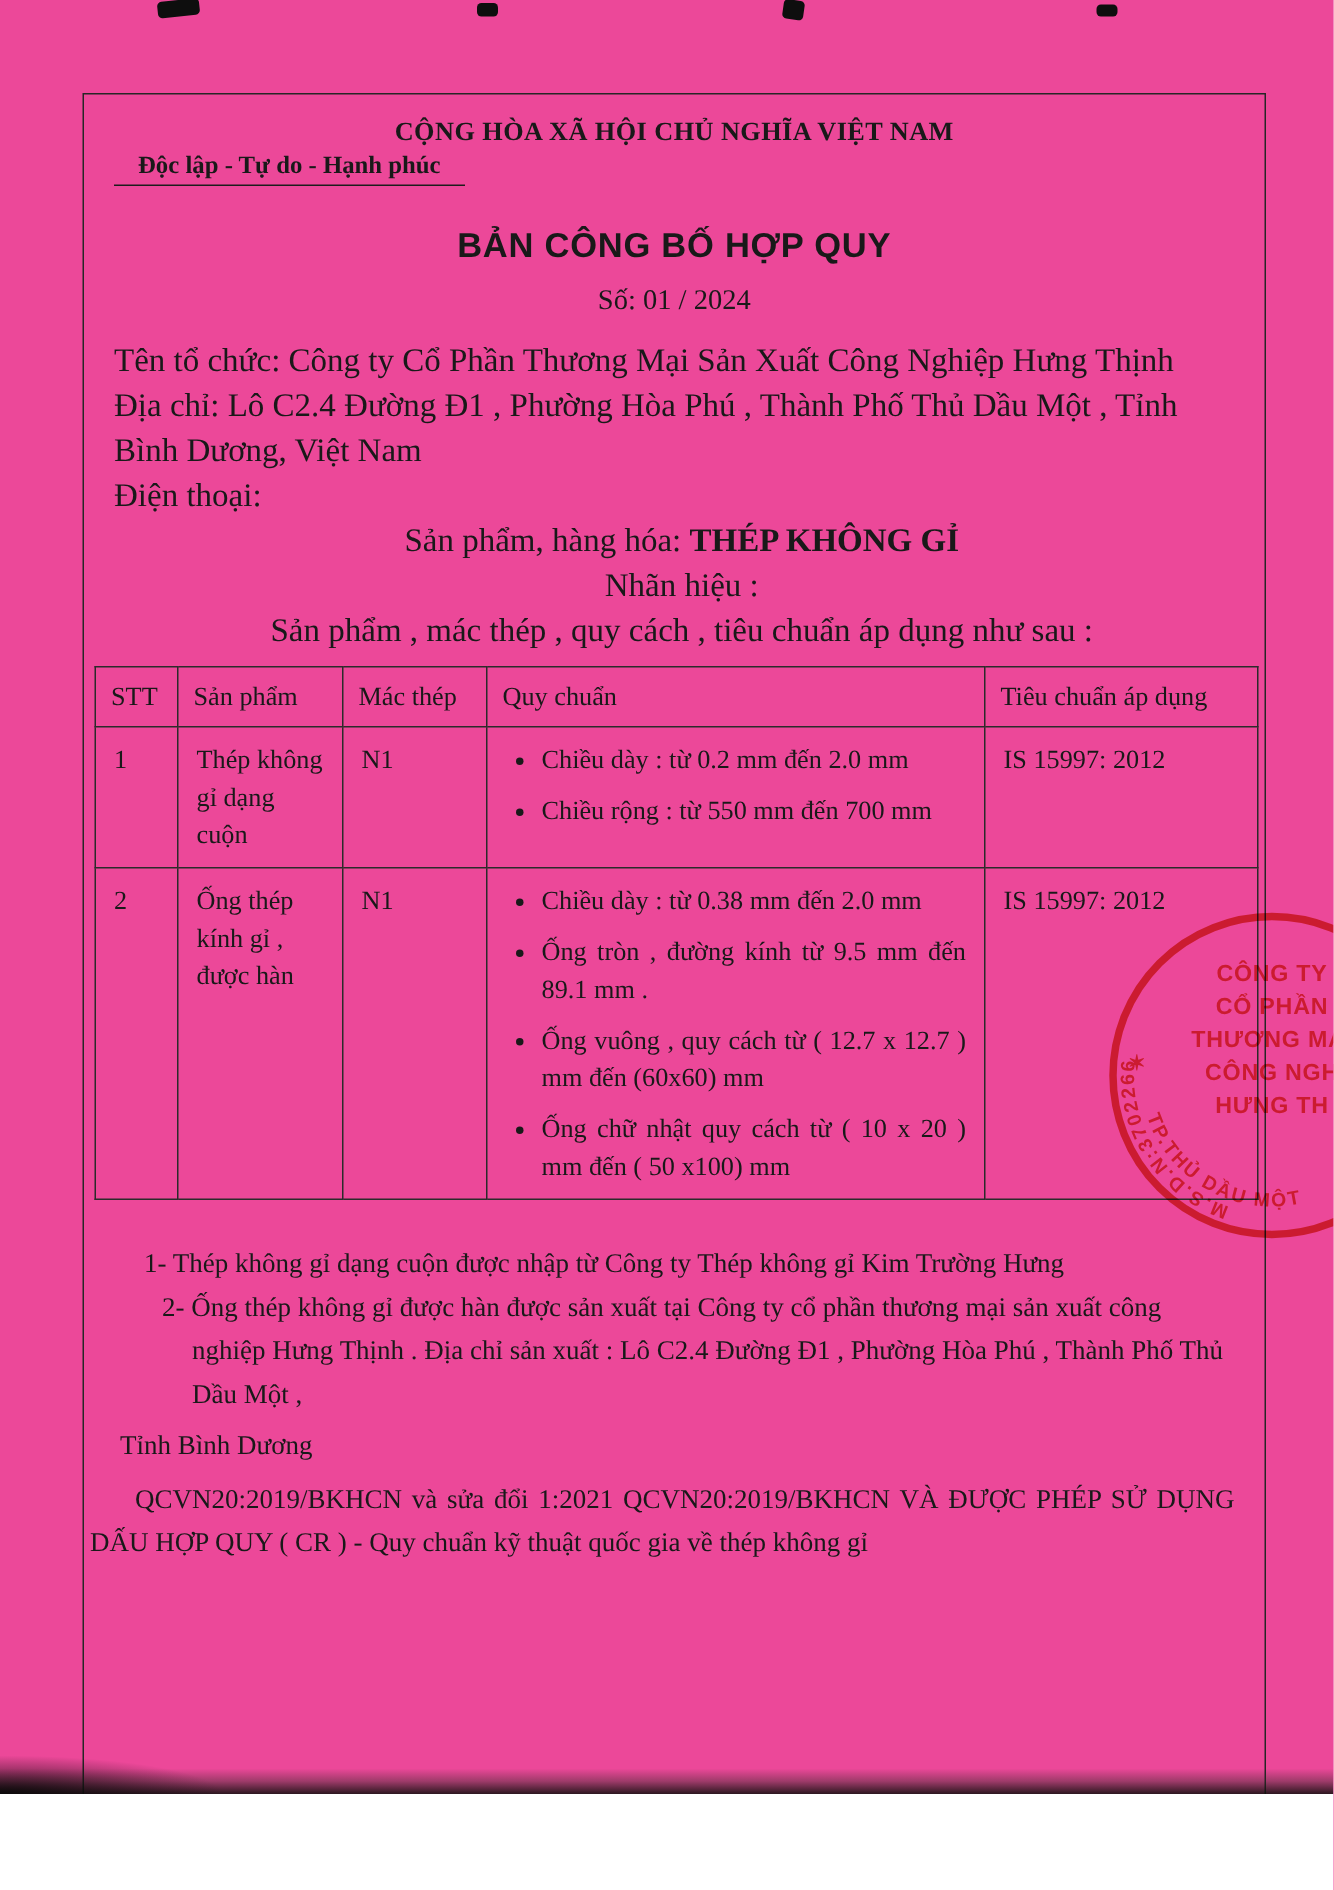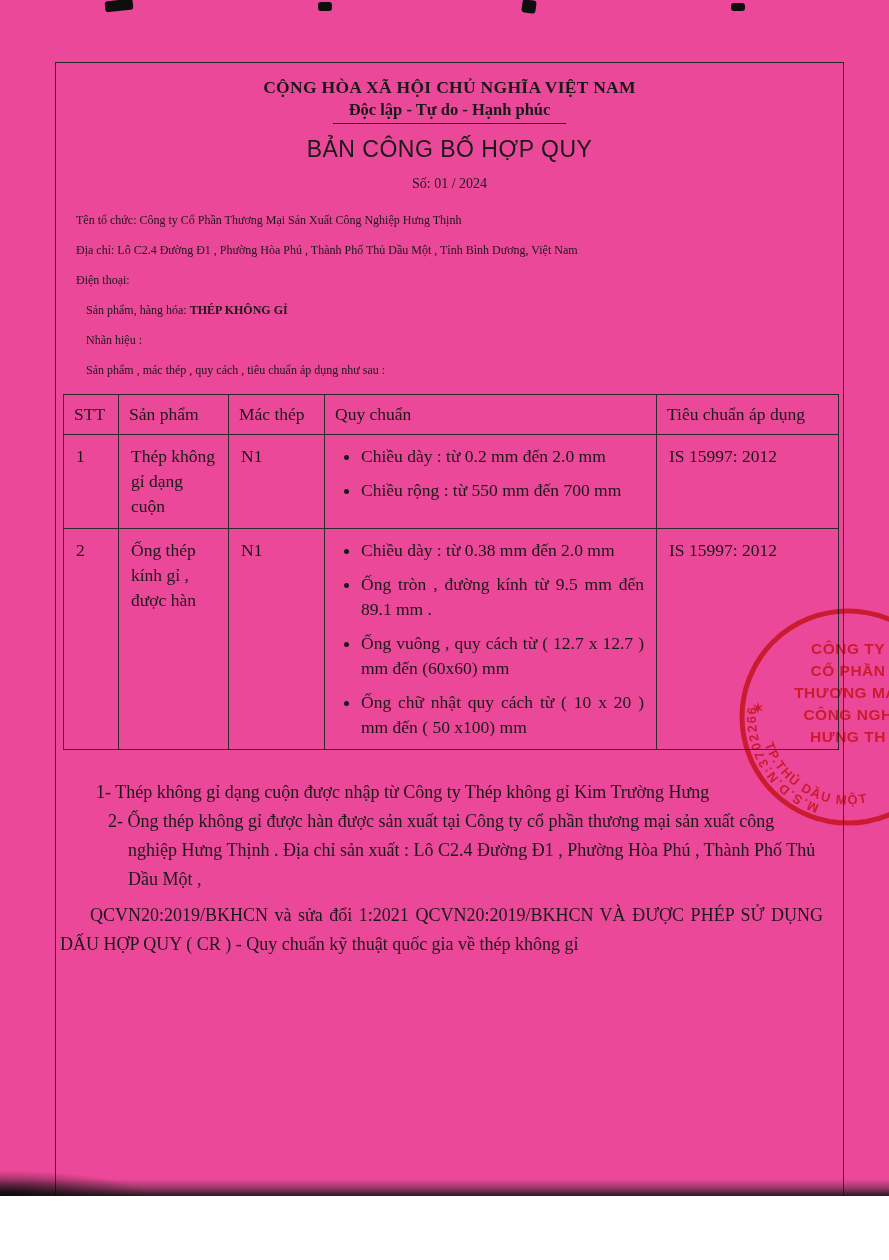--- a/index.html
+++ b/index.html
@@ -22,35 +22,35 @@
   .bottom-corner {
     position:absolute; left:0; bottom:0; width:150px; height:26px; z-index:6;
     background:radial-gradient(ellipse at bottom left, rgba(8,8,8,0.9) 0%, rgba(8,8,8,0) 70%);
   }
   
   .frame {
     position:absolute; left:55px; top:62px; width:789px; height:1210px;
     border:1.5px solid #262626; padding:14px 20px 0 20px;
   }
   .nat1 { text-align:center; font-size:17.5px; font-weight:bold; letter-spacing:.3px; }
-  .nat2-wrap { text-align:center; margin-top:2px; }
+  .nat2-wrap { margin-top:2px; }
   .nat2 {
     display:inline-block; font-size:16.5px; font-weight:bold;
     padding:0 16px 3px 16px; border-bottom:1.6px solid #1c1c1c;
   }
   .title {
-    margin-top:12px; text-align:center; font-family:"Liberation Sans", sans-serif;
-    font-weight:normal; font-size:23px; letter-spacing:.5px;
+    margin-top:26px; text-align:center; font-family:"Liberation Sans", sans-serif;
+    font-weight:bold; font-size:23px; letter-spacing:.5px;
   }
-  .doc-number { margin-top:13px; text-align:center; font-size:14px; }
-  p.body-line { font-size:12px; line-height:30px; }
+  .doc-number { margin-top:13px; text-align:center; font-size:19px; }
+  p.body-line { font-size:22px; line-height:30px; }
   .org  { margin-top:13px; }
   .addr { }
   .phone{ }
-  .product, .brand, .intro { margin-left:10px; }
+  .product, .brand, .intro { margin-left:10px;text-align:center; }
   .product .bold { font-weight:bold; }
   
   table.spec {
     margin-top:9px; margin-left:-13px; width:775px;
     border-collapse:collapse; table-layout:fixed;
   }
   table.spec th, table.spec td {
     border:1.5px solid #2b2b2b; font-size:17.5px; font-weight:normal;
     text-align:left; vertical-align:top; padding:9px 12px; line-height:25px;
   }
@@ -150,20 +150,21 @@
             </ul>
           </td>
           <td class="c-tc">IS 15997: 2012</td>
         </tr>
       </tbody>
     </table>
 
     <div class="notes">
       <p class="note1">1- Thép không gỉ dạng cuộn được nhập từ Công ty Thép không gỉ Kim Trường Hưng</p>
       <p class="note2">2- Ống thép không gỉ được hàn được sản xuất tại Công ty cổ phần thương mại sản xuất công nghiệp Hưng Thịnh . Địa chỉ sản xuất : Lô C2.4 Đường Đ1 , Phường Hòa Phú , Thành Phố Thủ Dầu Một ,</p>
+      <p class="province">Tỉnh Bình Dương</p>
       <p class="conf-detail">QCVN20:2019/BKHCN và sửa đổi 1:2021 QCVN20:2019/BKHCN VÀ ĐƯỢC PHÉP SỬ DỤNG DẤU HỢP QUY ( CR ) -  Quy chuẩn kỹ thuật quốc gia về thép không gỉ</p>
     </div>
 
   </div>
 
   <svg class="stamp" width="285" height="285" viewBox="0 0 285 285">
     <defs>
       <path id="arcLeft" d="M 148,232 A 92,92 0 0 1 148,48"></path>
       <path id="arcBottom" d="M 62,158 A 88,88 0 0 0 234,158"></path>
     </defs>

